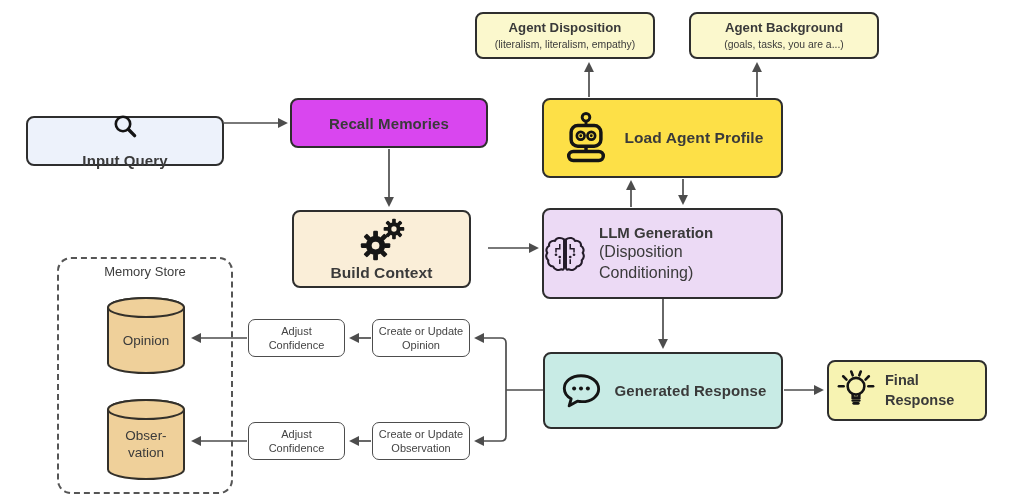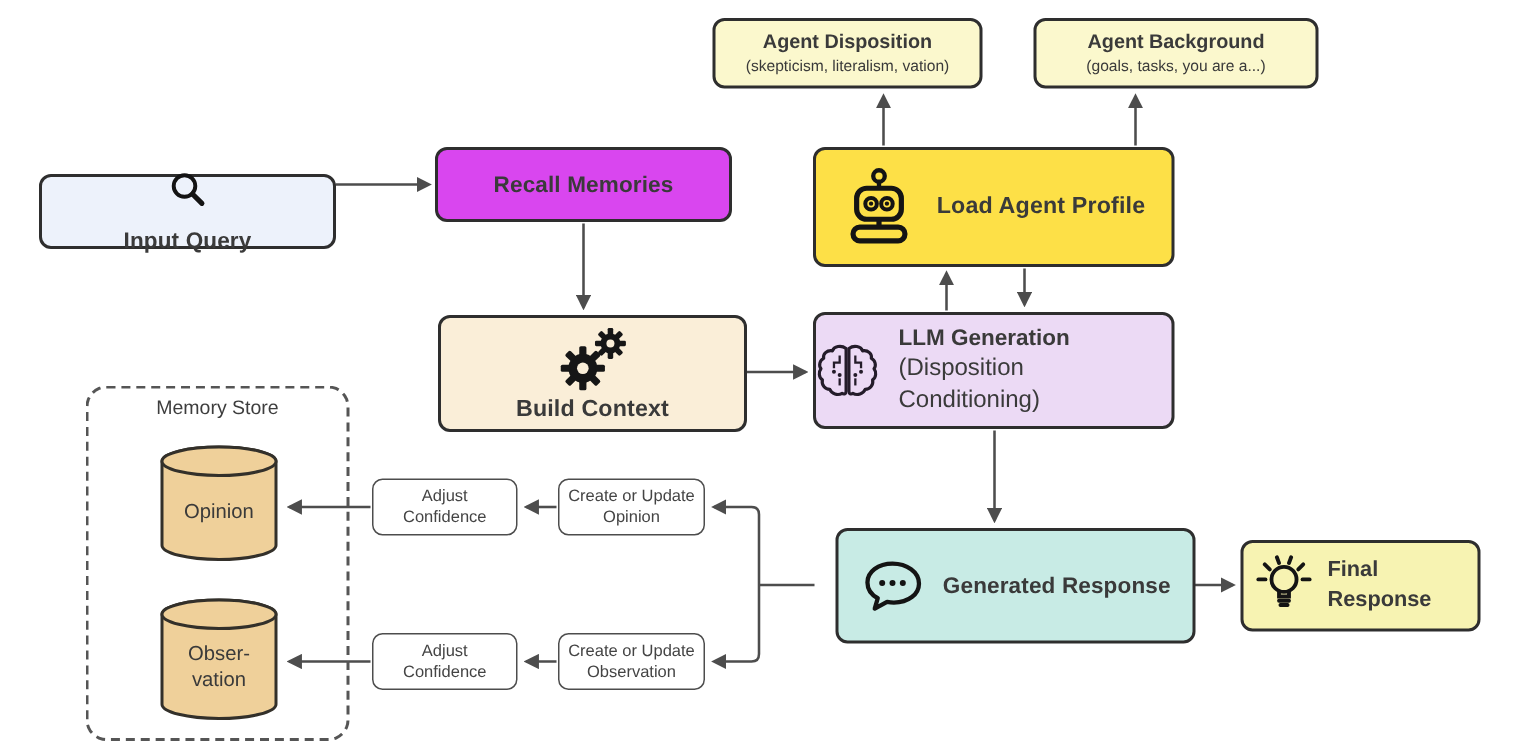--- a/index.html
+++ b/index.html
@@ -67,21 +67,21 @@
     <path class="edge" d="M506,390 L506,343 Q506,338 501,338 L476,338"></path>
     <path class="edge" d="M506,390 L506,436 Q506,441 501,441 L476,441"></path>
     <path class="edge" d="M371,338 L351,338"></path>
     <path class="edge" d="M247,338 L193,338"></path>
     <path class="edge" d="M371,441 L351,441"></path>
     <path class="edge" d="M247,441 L193,441"></path>
   </svg>
 
   <div class="node note" style="left: 475px; top: 12px; width: 180px; height: 47px; background-color: rgb(251, 248, 205);">
     <span class="t">Agent Disposition</span>
-    <span class="s">(skepticism, literalism, vation)</span>
+    <span class="s">(literalism, literalism, empathy)</span>
   </div>
 
   <div class="node note" style="left: 689px; top: 12px; width: 190px; height: 47px; background-color: rgb(251, 248, 205);">
     <span class="t">Agent Background</span>
     <span class="s">(goals, tasks, you are a...)</span>
   </div>
 
   <div class="node row" style="left: 26px; top: 116px; width: 198px; height: 50px; background-color: rgb(237, 242, 251); flex-direction: column;">
     <span class="icon">
       <svg width="26" height="26" viewBox="0 0 26 26">
@@ -106,21 +106,21 @@
         <circle cx="20.5" cy="25.7" r="1.5" fill="#141414"></circle>
         <circle cx="31.5" cy="25.7" r="4" fill="none" stroke="#141414" stroke-width="2.8"></circle>
         <circle cx="31.5" cy="25.7" r="1.5" fill="#141414"></circle>
         <line x1="26" y1="36.5" x2="26" y2="42" stroke="#141414" stroke-width="3.6"></line>
         <rect x="8" y="42" width="36" height="9.5" rx="4.7" fill="none" stroke="#141414" stroke-width="3.6"></rect>
       </svg>
     </span>
     <span class="lbl" style="font-size:15.5px">Load Agent Profile</span>
   </div>
 
-  <div class="node col" style="left: 292px; top: 210px; width: 206px; height: 78px; background-color: rgb(250, 238, 216);">
+  <div class="node col" style="left: 292px; top: 210px; width: 179px; height: 78px; background-color: rgb(250, 238, 216);">
     <span class="icon" style="margin-top:1px">
       <svg width="58" height="46" viewBox="0 0 62 50">
         <g transform="translate(24,31)" fill="#161616">
           <circle r="10.5"></circle>
           <g>
             <rect x="-2.6" y="-16" width="5.2" height="7" rx="1.2"></rect>
             <rect x="-2.6" y="-16" width="5.2" height="7" rx="1.2" transform="rotate(45)"></rect>
             <rect x="-2.6" y="-16" width="5.2" height="7" rx="1.2" transform="rotate(90)"></rect>
             <rect x="-2.6" y="-16" width="5.2" height="7" rx="1.2" transform="rotate(135)"></rect>
             <rect x="-2.6" y="-16" width="5.2" height="7" rx="1.2" transform="rotate(180)"></rect>
@@ -142,21 +142,21 @@
             <rect x="-2" y="-11.2" width="4" height="5.4" rx="1" transform="rotate(270)"></rect>
             <rect x="-2" y="-11.2" width="4" height="5.4" rx="1" transform="rotate(315)"></rect>
           </g>
           <circle r="2.9" fill="#faeed8"></circle>
         </g>
       </svg>
     </span>
     <span class="lbl" style="font-size:15.5px;margin-top:1px">Build Context</span>
   </div>
 
-  <div class="node row" style="left: 542px; top: 208px; width: 241px; height: 78px; background-color: rgb(236, 218, 245);">
+  <div class="node row" style="left: 542px; top: 208px; width: 241px; height: 91px; background-color: rgb(236, 218, 245);">
     <span class="icon">
       <svg width="42" height="38" viewBox="0 0 44 40">
         <path d="M21,4.5 C17.5,2 12.5,3 11.5,6.2 C7.5,5.5 4.5,8.5 5.3,11.5 C2.5,12.8 1.6,16.5 3.4,18.8 C1.6,21 1.8,24.8 4.4,26.6 C3.6,30.2 6.2,33.2 9.6,33.2 C10.8,36.4 15.2,37.8 18.2,36 C19.6,37 21,36.4 21,34.6 Z" fill="none" stroke="#241c2a" stroke-width="2.2" stroke-linejoin="round"></path>
         <path d="M23,4.5 C26.5,2 31.5,3 32.5,6.2 C36.5,5.5 39.5,8.5 38.7,11.5 C41.5,12.8 42.4,16.5 40.6,18.8 C42.4,21 42.2,24.8 39.6,26.6 C40.4,30.2 37.8,33.2 34.4,33.2 C33.2,36.4 28.8,37.8 25.8,36 C24.4,37 23,36.4 23,34.6 Z" fill="none" stroke="#241c2a" stroke-width="2.2" stroke-linejoin="round"></path>
         <path d="M16.5,9.5 L16.5,14.5 L12.5,14.5 L12.5,18.5" fill="none" stroke="#241c2a" stroke-width="1.6"></path>
         <circle cx="12.5" cy="20.8" r="1.4" fill="#241c2a"></circle>
         <path d="M16.5,30.5 L16.5,25.5" fill="none" stroke="#241c2a" stroke-width="1.6"></path>
         <circle cx="16.5" cy="23.2" r="1.4" fill="#241c2a"></circle>
         <path d="M27.5,9.5 L27.5,14.5 L31.5,14.5 L31.5,18.5" fill="none" stroke="#241c2a" stroke-width="1.6"></path>
         <circle cx="31.5" cy="20.8" r="1.4" fill="#241c2a"></circle>
@@ -214,21 +214,21 @@
     </div>
   </div>
 
   <div class="node small-box" style="left: 372px; top: 422px; width: 98px; height: 38px; background-color: rgb(255, 255, 255);">
     <div>
       <span>Create or Update</span>
       <span>Observation</span>
     </div>
   </div>
 
-  <div class="node row" style="left: 543px; top: 352px; width: 240px; height: 77px; background-color: rgb(200, 235, 229); margin-left: 14px;">
+  <div class="node row" style="left: 543px; top: 352px; width: 240px; height: 77px; background-color: rgb(200, 235, 229);">
     <span class="icon">
       <svg width="42" height="38" viewBox="0 0 44 38">
         <path d="M22,3 C12,3 4.5,8.8 4.5,16.2 c0,4.6 2.8,8.6 7.2,11 L9.6,34.5 l8.6,-4.8 c1.5,0.3 3.1,0.5 4.8,0.5 c10,0 17.5,-5.8 17.5,-13.2 C40.5,8.8 32,3 22,3 Z" fill="none" stroke="#141414" stroke-width="3" stroke-linejoin="round"></path>
         <circle cx="14.8" cy="16.5" r="2.1" fill="#141414"></circle>
         <circle cx="22" cy="16.5" r="2.1" fill="#141414"></circle>
         <circle cx="29.2" cy="16.5" r="2.1" fill="#141414"></circle>
       </svg>
     </span>
     <span class="lbl">Generated Response</span>
   </div>

